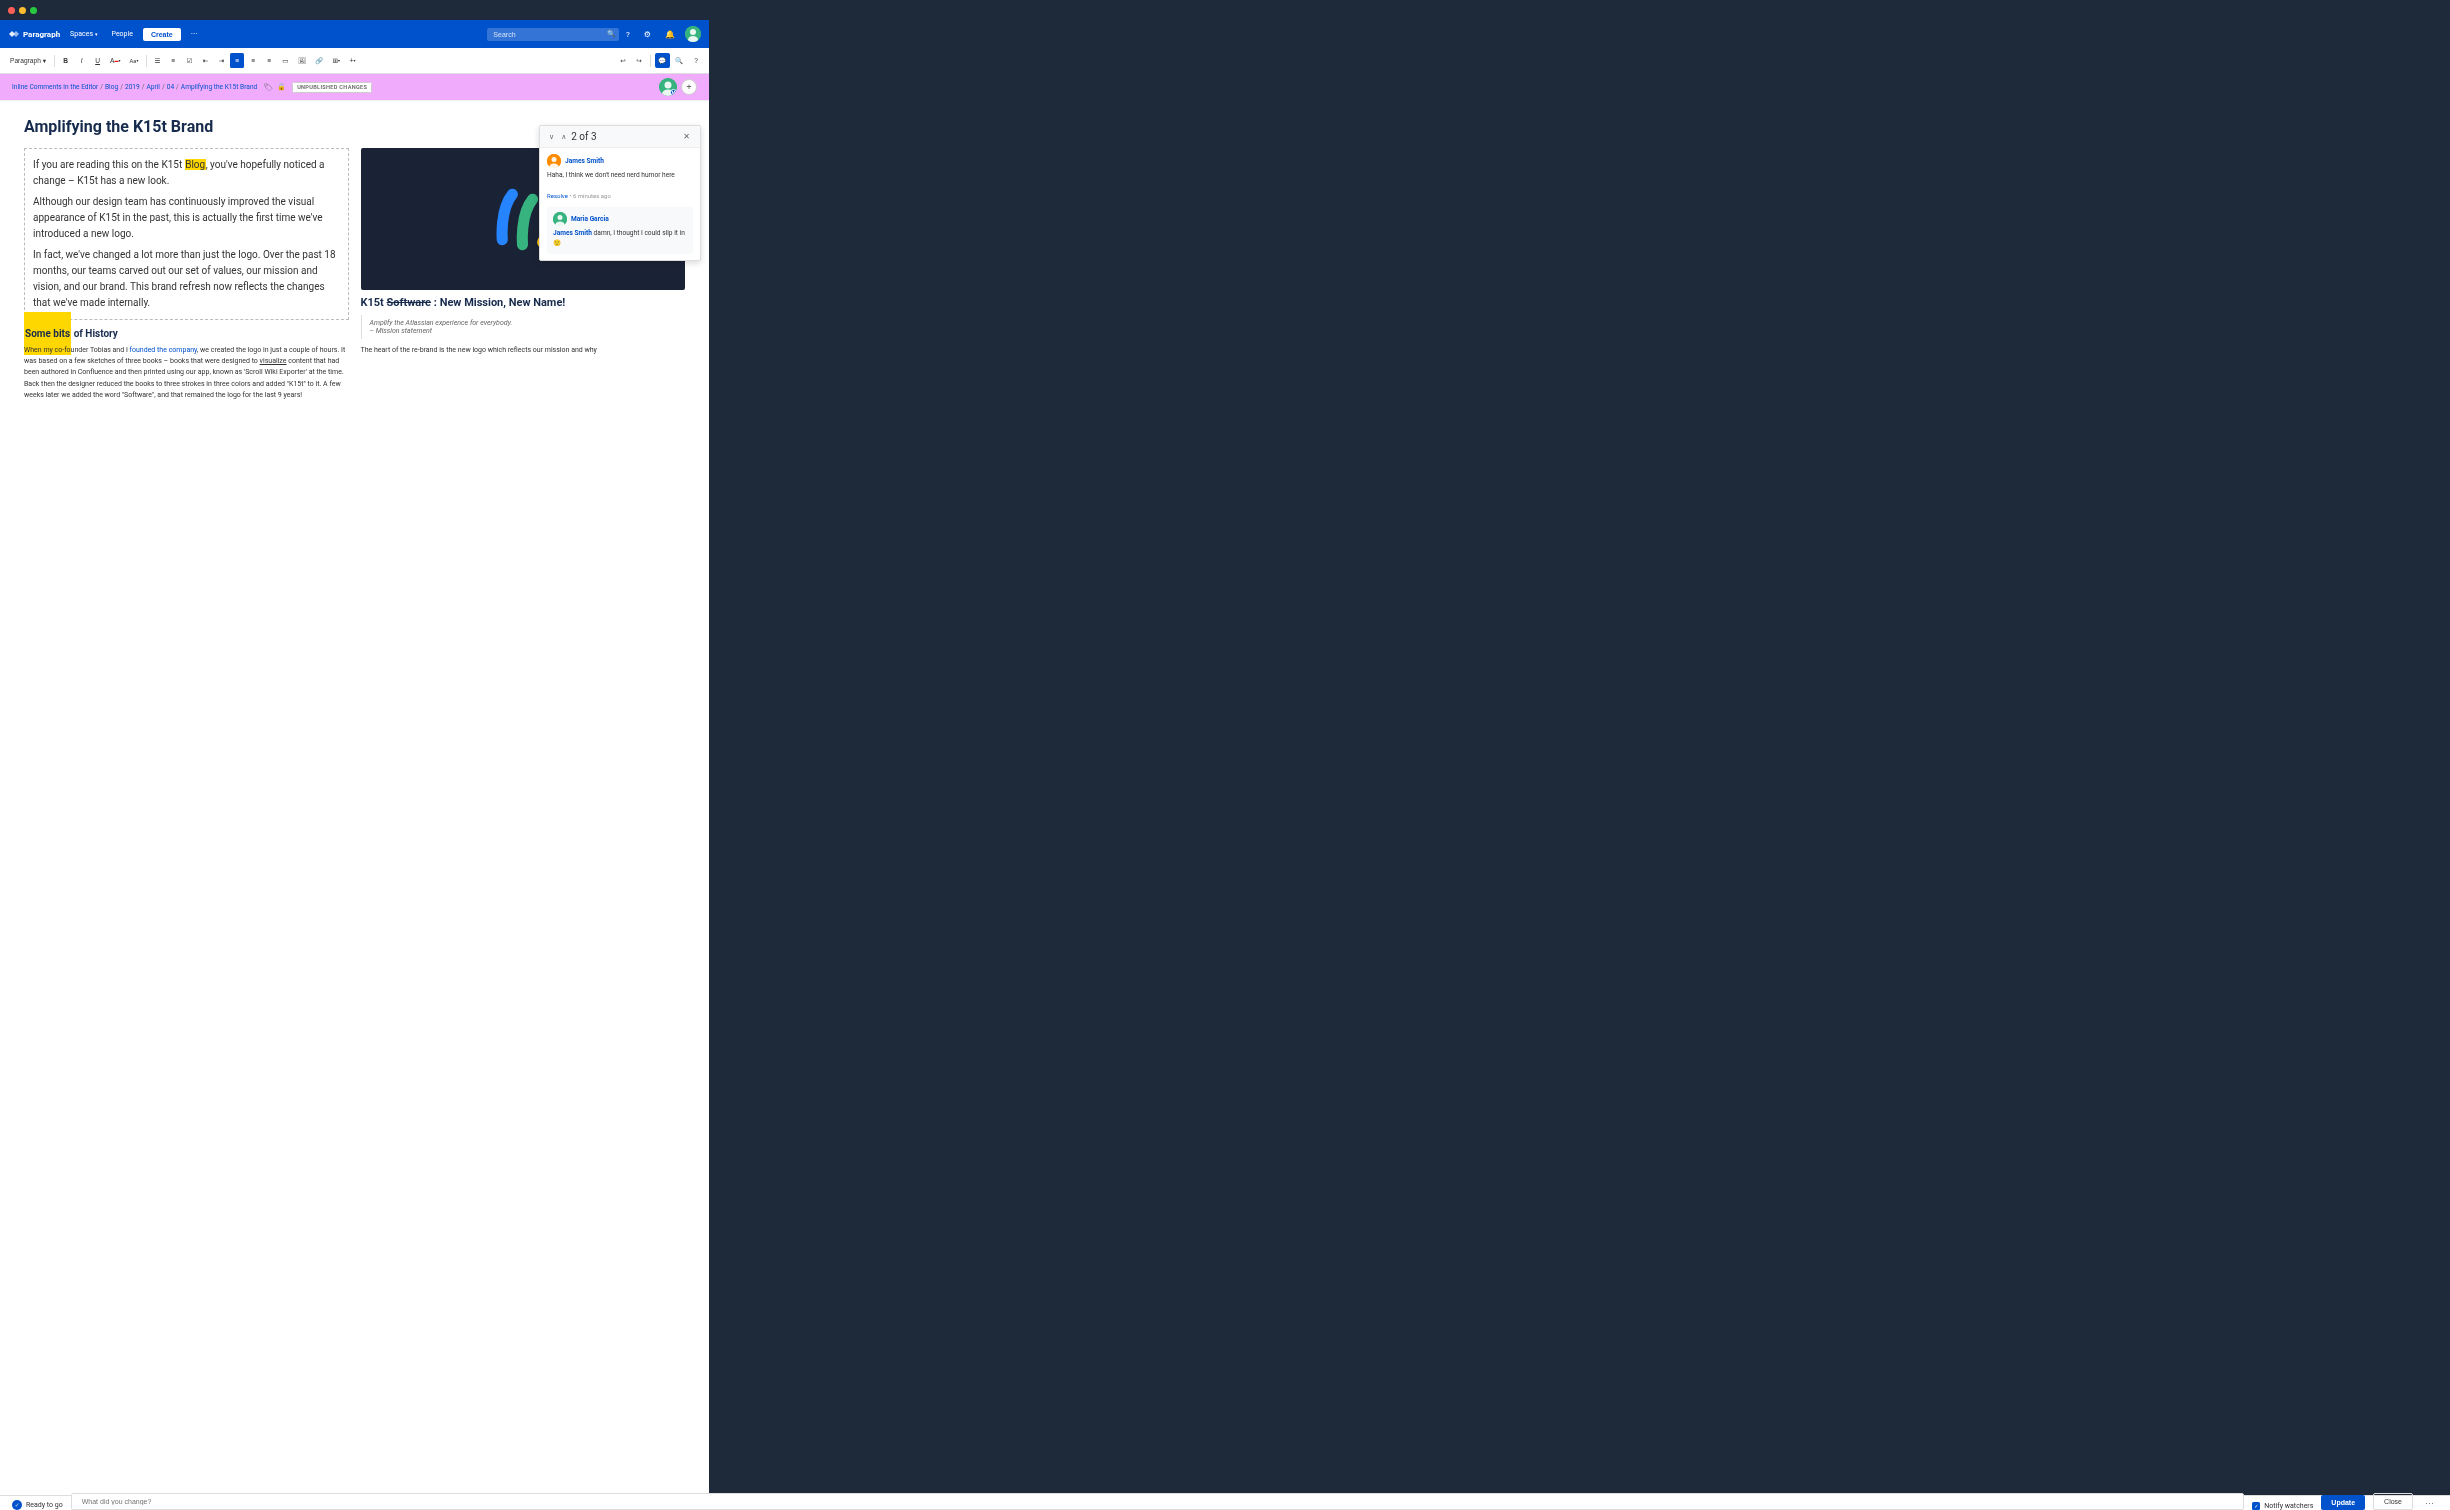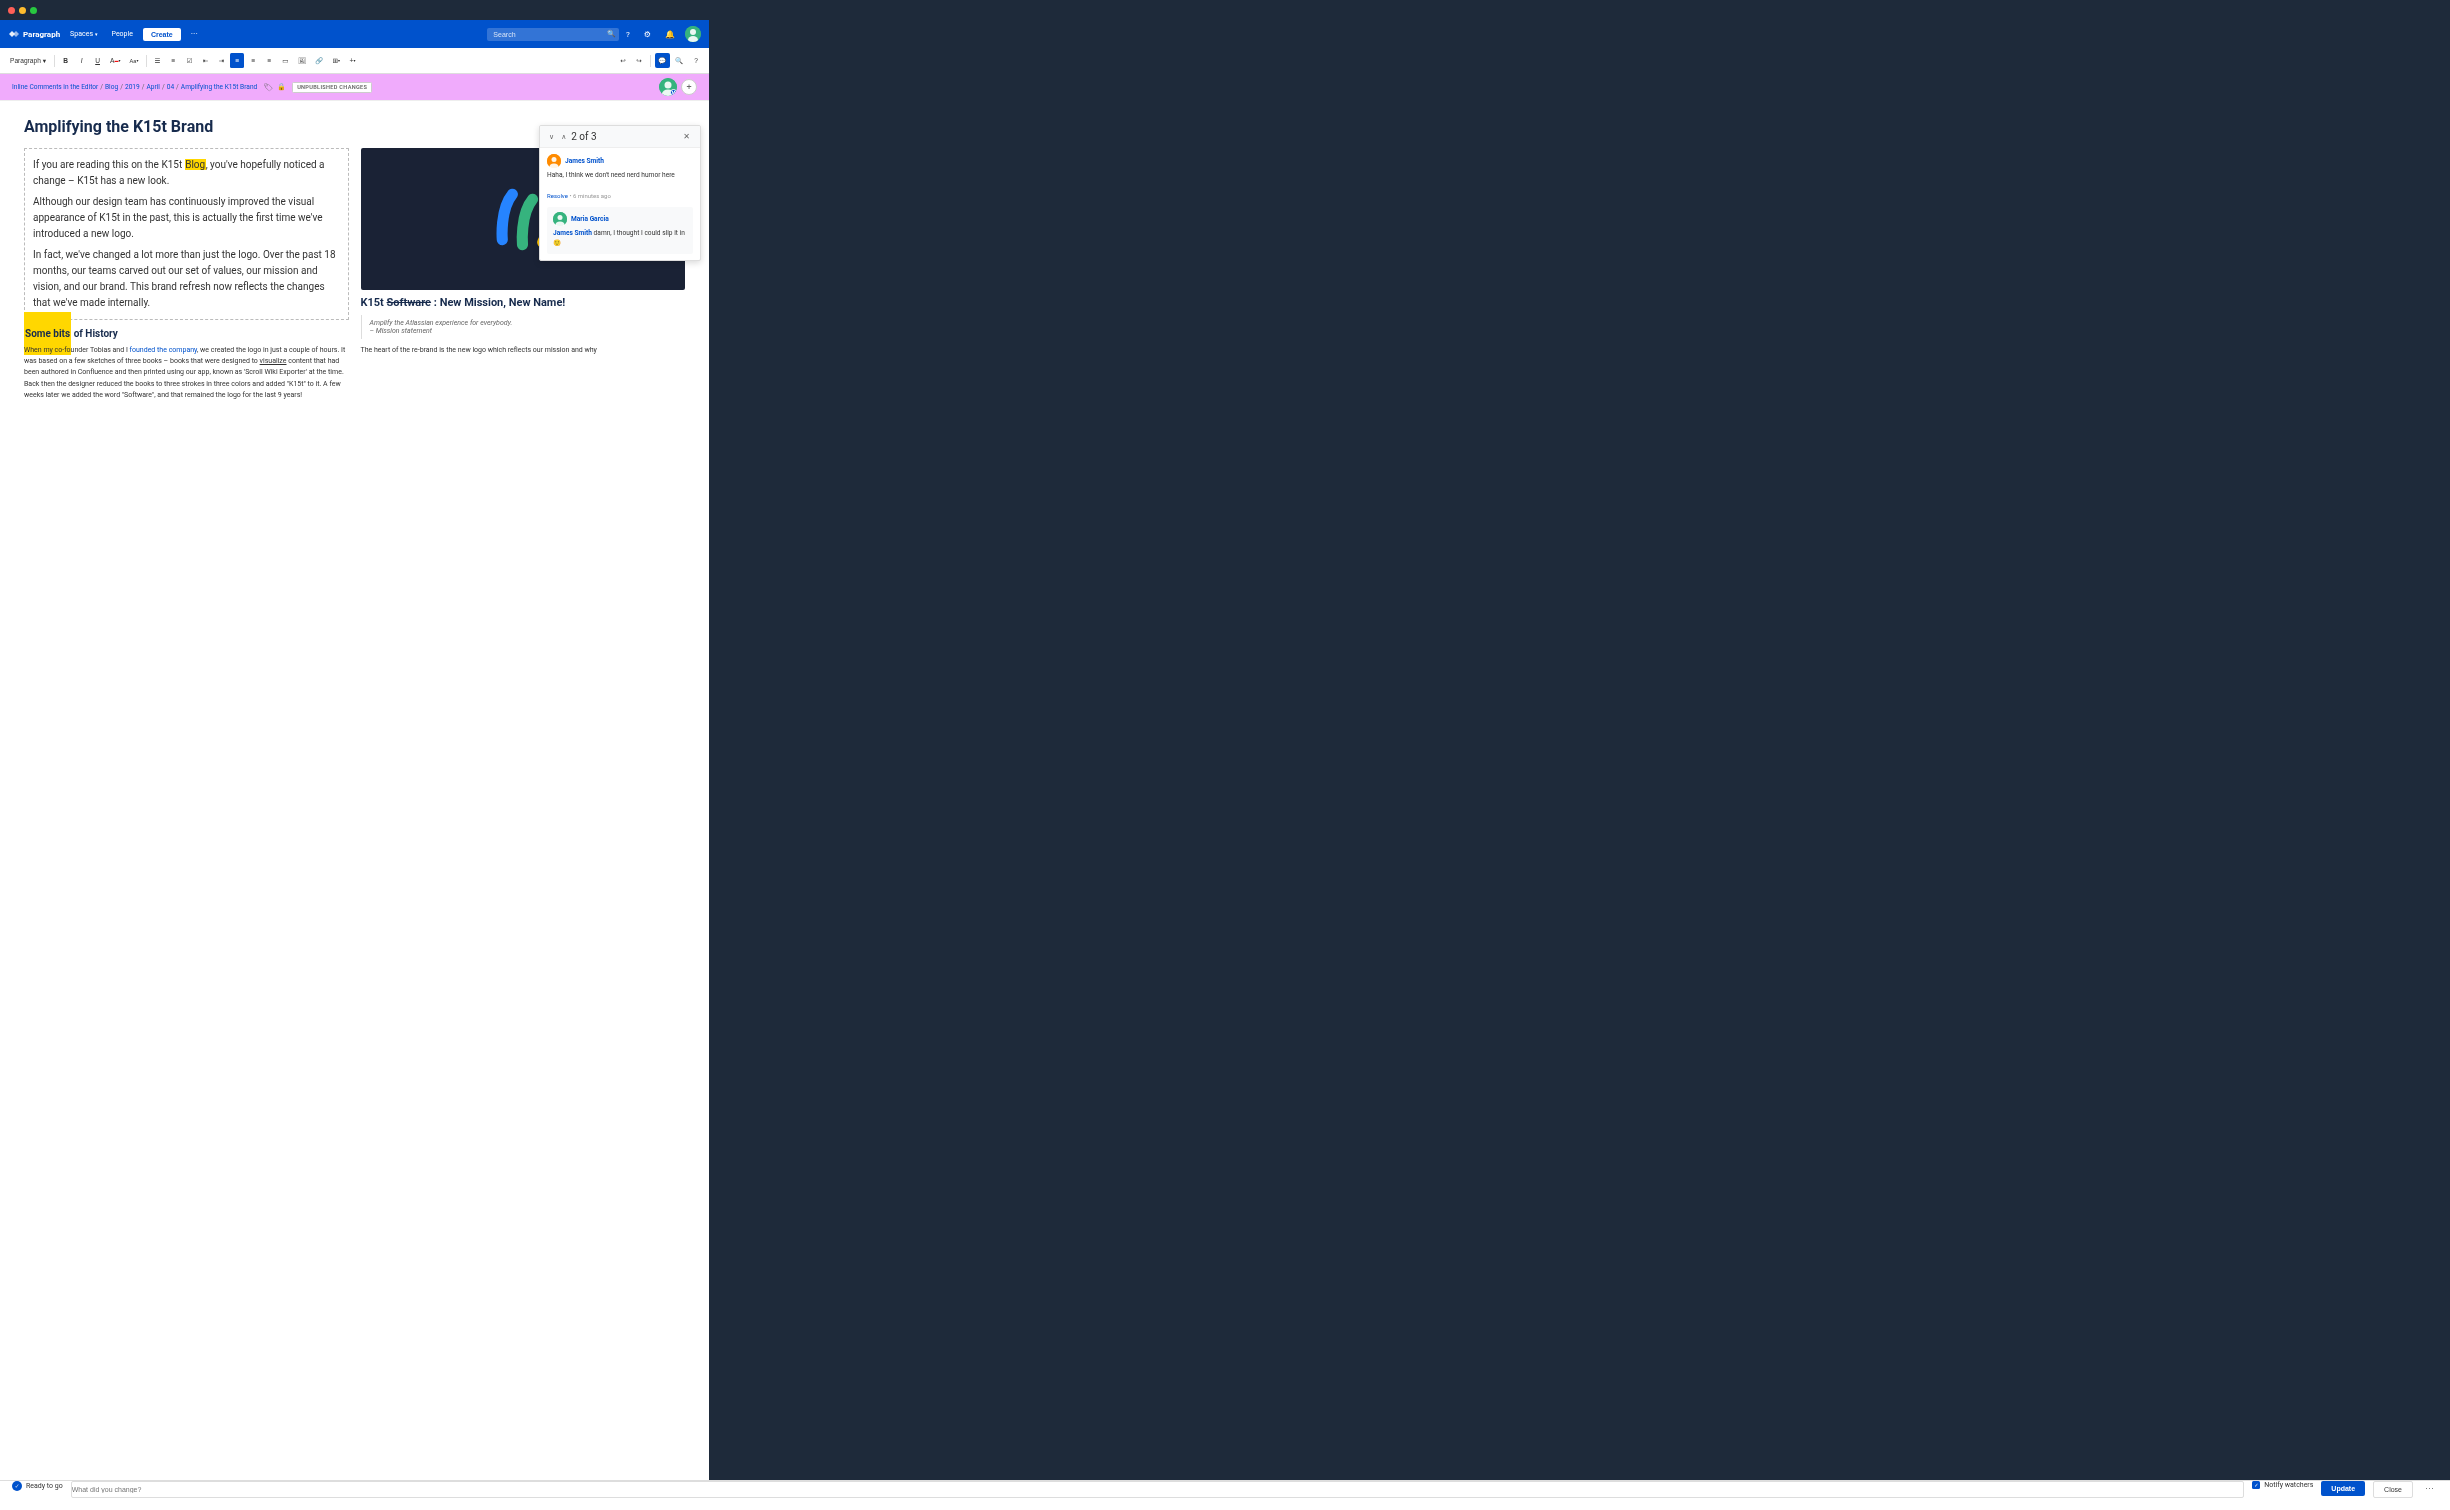--- a/index.html
+++ b/index.html
@@ -282,42 +282,42 @@
       border-radius: 2px;
       padding: 5px 6px;
     }
     .reply-author-name { font-size: 6.6px; font-weight: 700; color: #0052cc; }
     .reply-text { font-size: 6.6px; color: #333; line-height: 1.5; }
 
     
     .bottom-bar {
       background: white;
       border-top: 0.5px solid #ddd;
-      height: 30px;
-      display: flex;
-      align-items: flex-start;
+      height: 15px;
+      display: flex;
+      align-items: flex-end;
       padding: 0 12px;
       gap: 8px;
       position: fixed;
       bottom: 0;
       left: 0;
       right: 0;
     }
     .ready-status {
       display: flex; align-items: center; gap: 4px;
       font-size: 7px; color: #333;
     }
     .ready-icon {
       width: 10px; height: 10px; border-radius: 50%;
       background: #0052cc; display: flex; align-items: center;
       justify-content: center; color: white; font-size: 5.6px;
     }
     .change-input {
       flex: 1; border: 0.5px solid #ddd; border-radius: 2px;
-      padding: 4px 0; font-size: 7px; outline: none;
+      padding: 4px 10px; font-size: 7px; outline: none;
       color: #aaa;
     }
     .notify-check {
       display: flex; align-items: center; gap: 4px;
       font-size: 7px; color: #333;
     }
     .checkbox-blue {
       width: 8px; height: 8px; background: #0052cc;
       border-radius: 1.5px; display: flex; align-items: center;
       justify-content: center; color: white; font-size: 5px;

